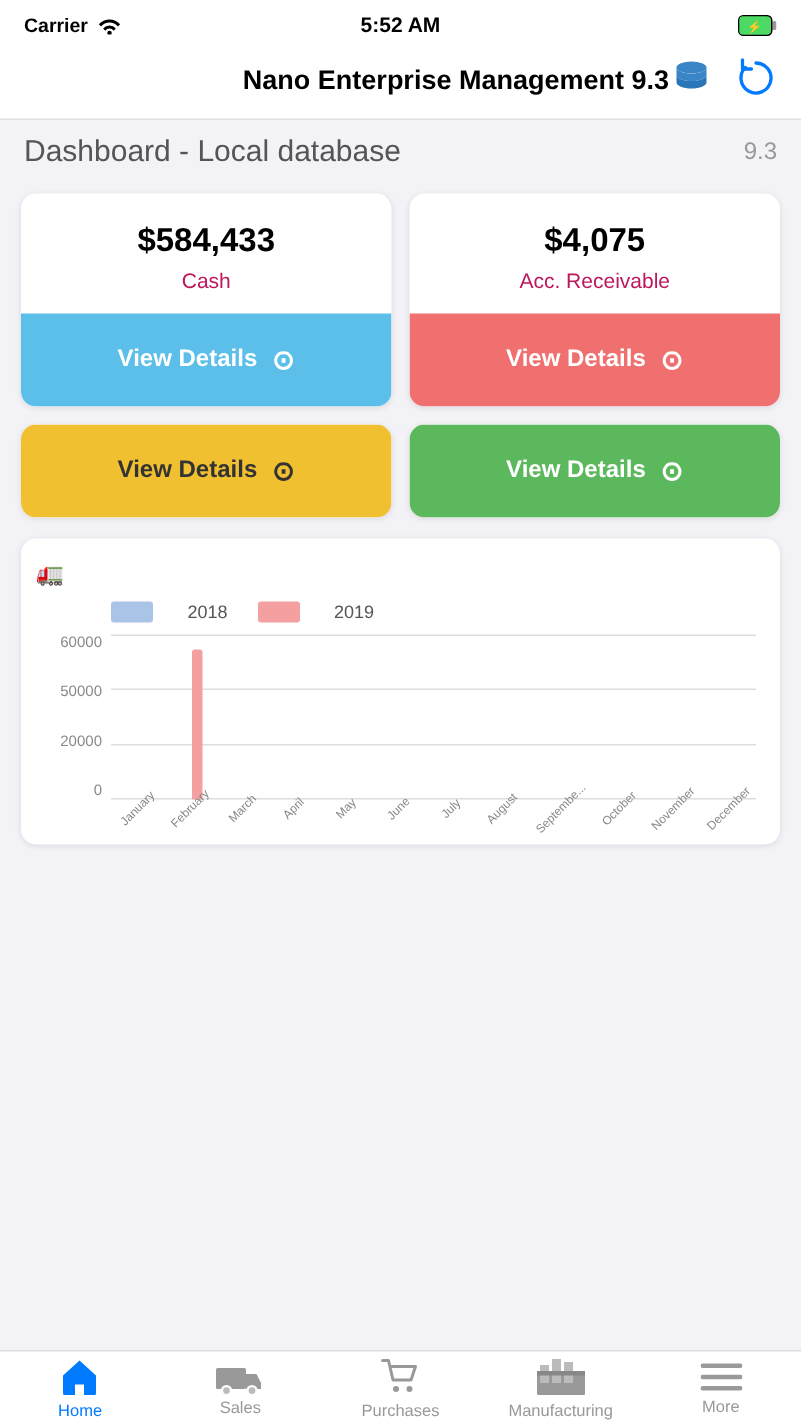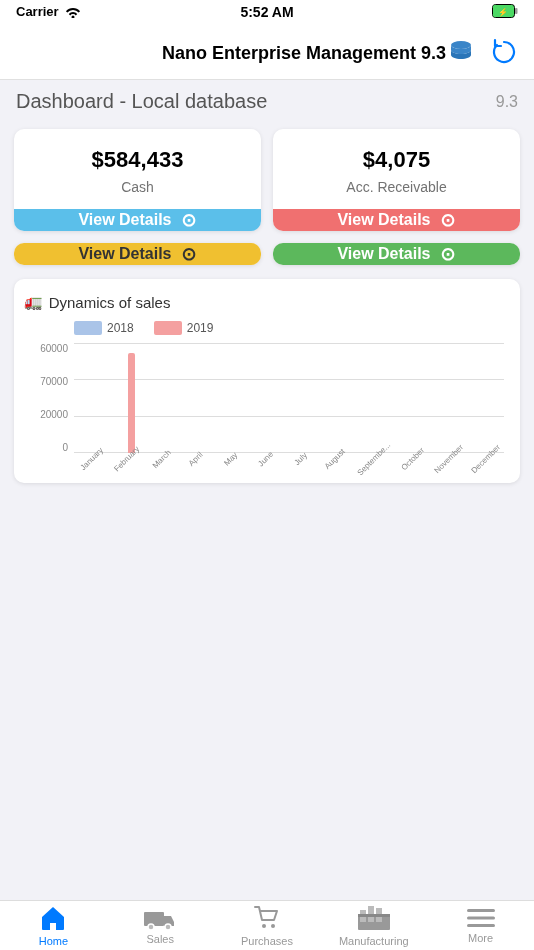--- a/index.html
+++ b/index.html
@@ -11,21 +11,21 @@
       min-height: 950px;
       position: relative;
       overflow-x: hidden;
     }
 
     
     .status-bar {
       background: #fff;
       display: flex;
       justify-content: space-between;
-      align-items: flex-start;
+      align-items: flex-end;
       padding: 4px 16px;
       height: 28px;
       font-size: 13px;
       font-weight: 600;
     }
     .status-bar-left { display: flex; align-items: center; gap: 6px; }
     .status-bar-center { position: absolute; left: 50%; transform: translateX(-50%); font-size: 14px; font-weight: 600; }
     .status-bar-right { display: flex; align-items: center; gap: 6px; }
 
     
@@ -85,26 +85,26 @@
       text-align: center;
     }
     .card-amount {
       font-size: 22px;
       font-weight: 700;
       color: #000;
       margin-bottom: 6px;
     }
     .card-label {
       font-size: 14px;
-      color: #737373;
+      color: #be185d;
     }
     .card-btn {
       width: 100%;
       border: none;
-      padding: 0 0;
+      padding: 20px 0;
       font-size: 16px;
       font-weight: 600;
       color: #fff;
       cursor: pointer;
       display: flex;
       align-items: center;
       justify-content: center;
       gap: 10px;
       border-radius: 0;
     }
@@ -133,21 +133,21 @@
     .chart-legend {
       display: flex;
       gap: 20px;
       align-items: center;
       margin-bottom: 8px;
       margin-left: 50px;
     }
     .legend-item {
       display: flex;
       align-items: flex-start;
-      gap: 5px;
+      gap: 23px;
       font-size: 12px;
       color: #555;
     }
     .legend-color {
       width: 28px;
       height: 14px;
       border-radius: 2px;
     }
     .legend-2018 { background: #aac4e8; }
     .legend-2019 { background: #f4a0a0; }
@@ -271,40 +271,39 @@
       <span>View Details</span>
       <span style="font-size:18px;">⊙</span>
     </button>
   </div>
 
 </div>
 
 <div class="chart-section">
   <div class="chart-title">
     <span>🚛</span>
-    <span>Dynamics of sales</span>
   </div>
 
   <div class="chart-legend">
     <div class="legend-item">
       <div class="legend-color legend-2018"></div>
       <span>2018</span>
     </div>
     <div class="legend-item">
       <div class="legend-color legend-2019"></div>
       <span>2019</span>
     </div>
   </div>
 
   <div style="position:relative; margin-left:50px; margin-right:6px;">
 
     <div style="position:absolute; left:-50px; top:0; height:130px; display:flex; flex-direction:column-reverse; justify-content:space-between; padding-bottom:20px;">
       <span class="y-label" style="font-size:10px;color:#888;text-align:right;">0</span>
       <span class="y-label" style="font-size:10px;color:#888;text-align:right;">20000</span>
-      <span class="y-label" style="font-size:10px;color:#888;text-align:right;">70000</span>
+      <span class="y-label" style="font-size:10px;color:#888;text-align:right;">50000</span>
       <span class="y-label" style="font-size:10px;color:#888;text-align:right;">60000</span>
     </div>
 
     <div style="position:relative; height:130px;">
 
       <div style="position:absolute;top:0;left:0;right:0;bottom:20px;display:flex;flex-direction:column-reverse;justify-content:space-between;">
         <div style="width:100%;height:1px;background:#ddd;"></div>
         <div style="width:100%;height:1px;background:#ddd;"></div>
         <div style="width:100%;height:1px;background:#ddd;"></div>
         <div style="width:100%;height:1px;background:#ddd;"></div>

